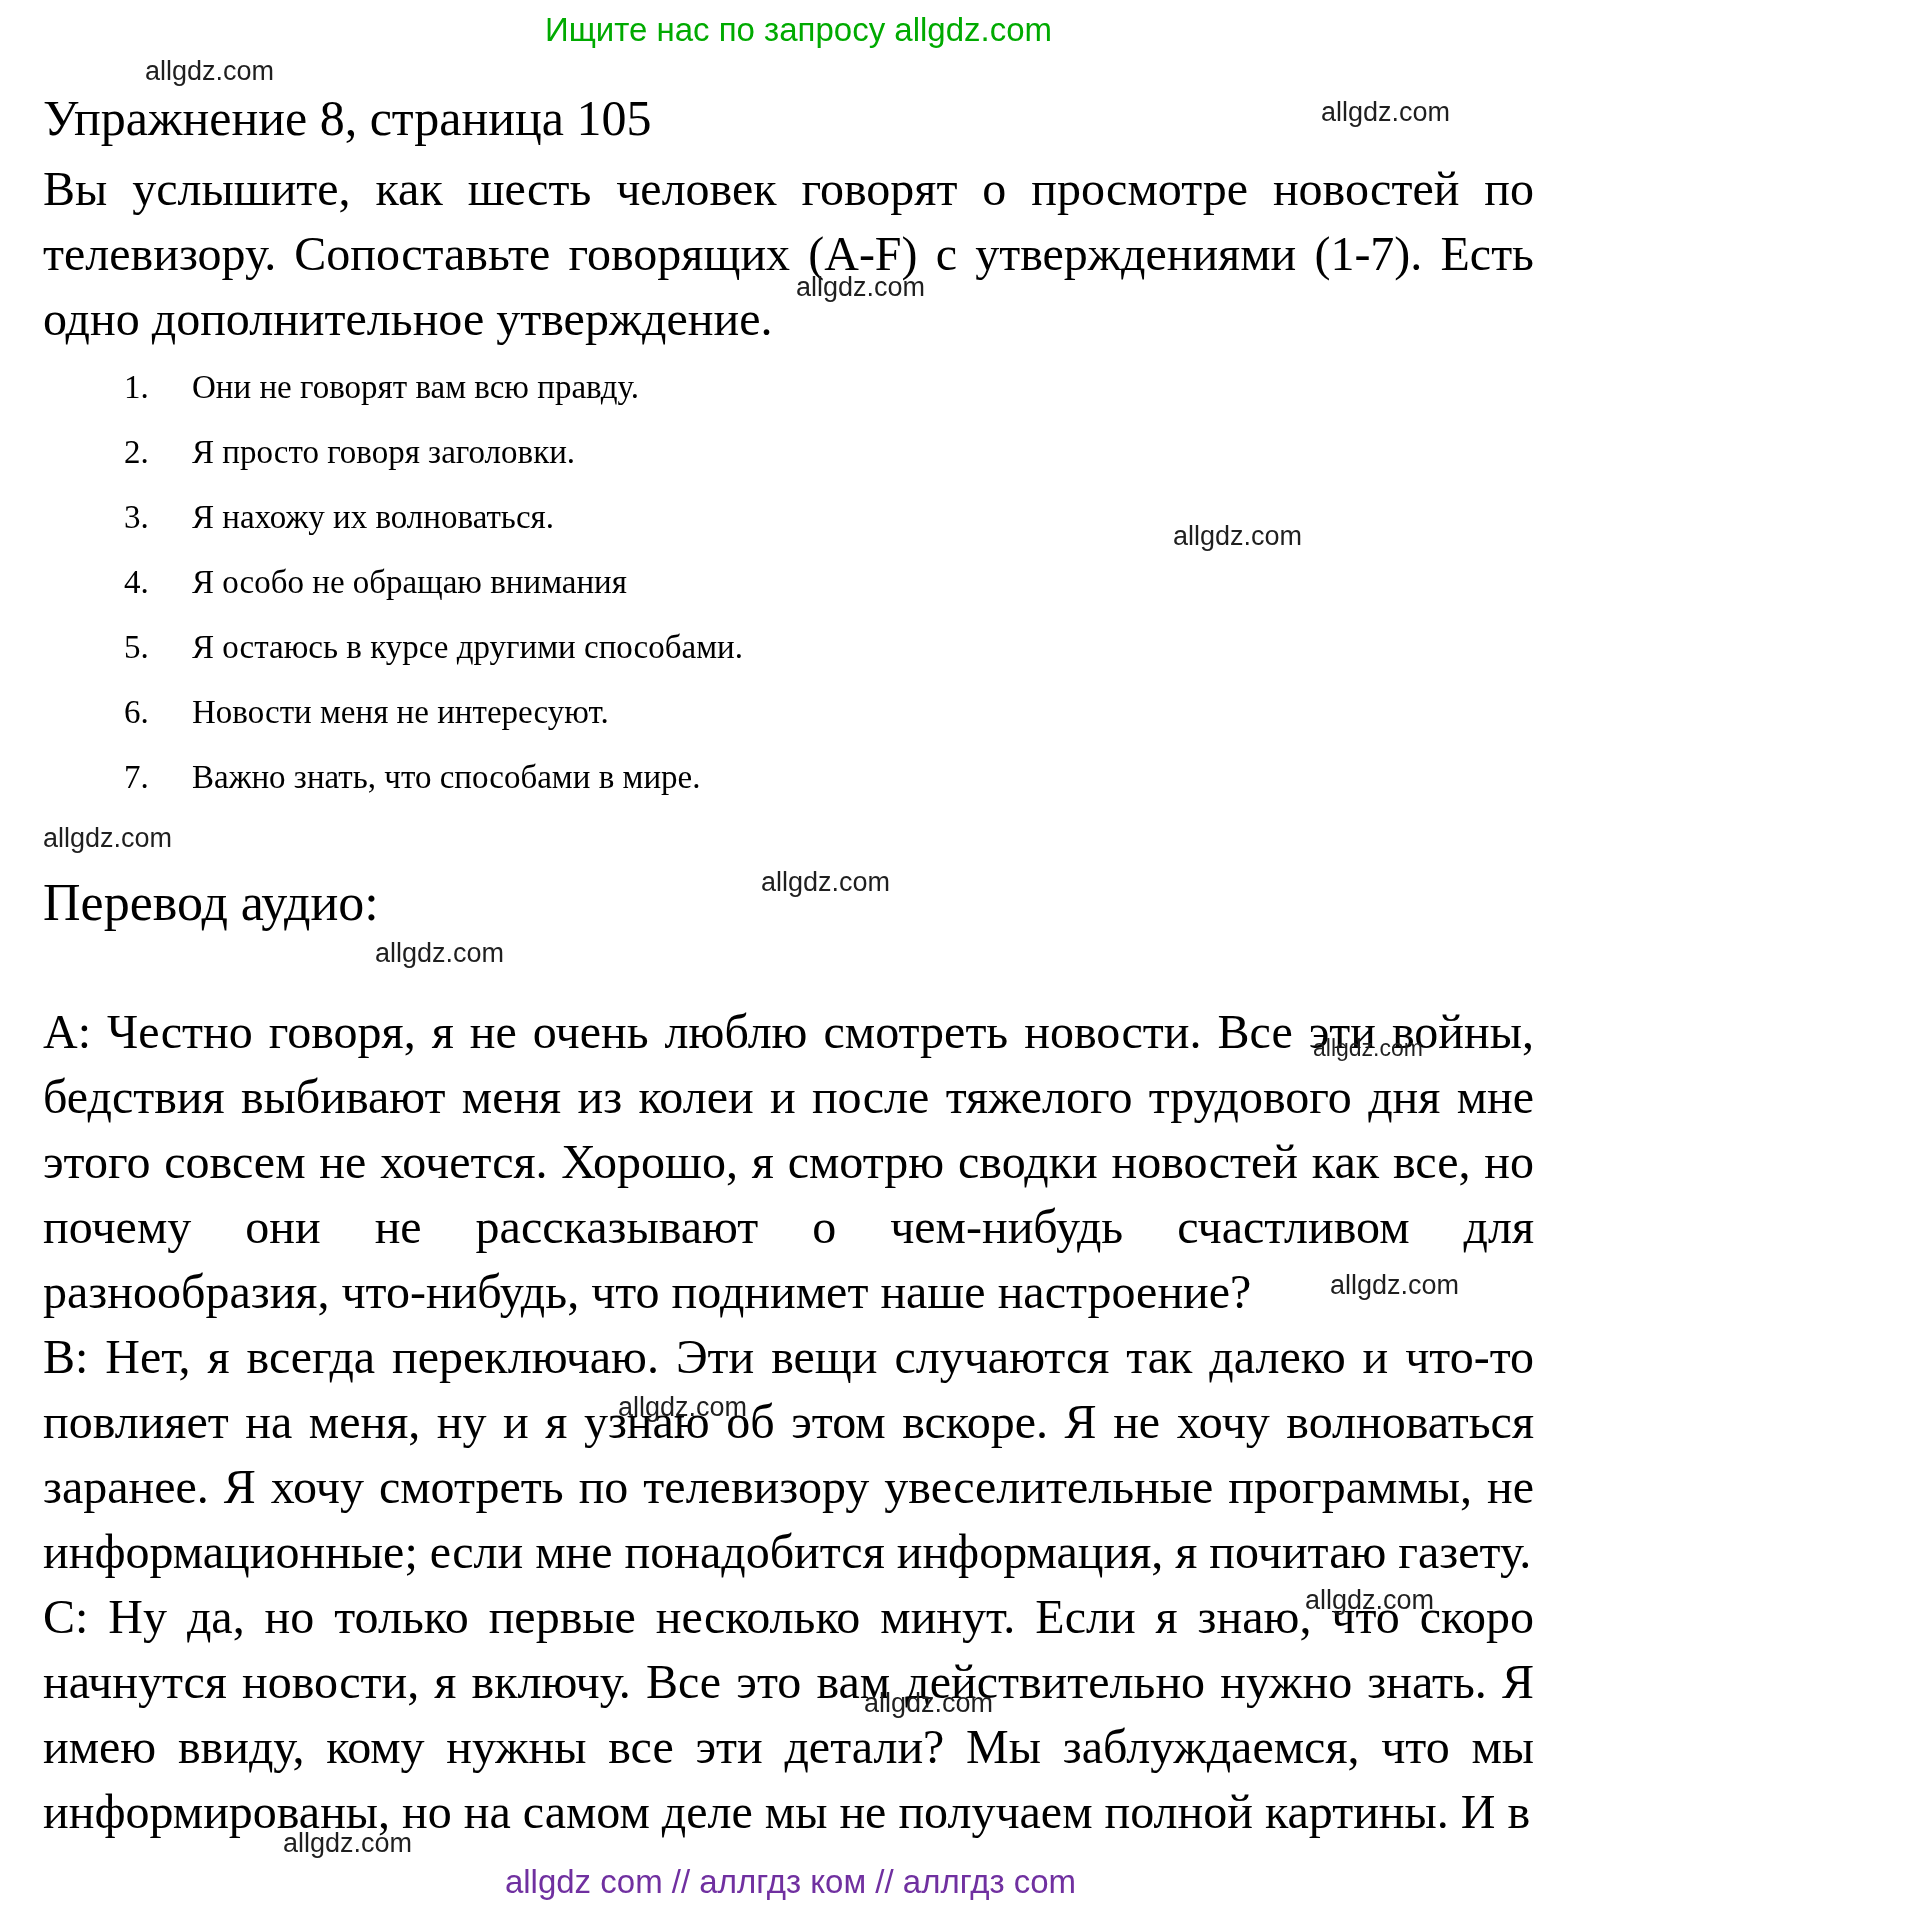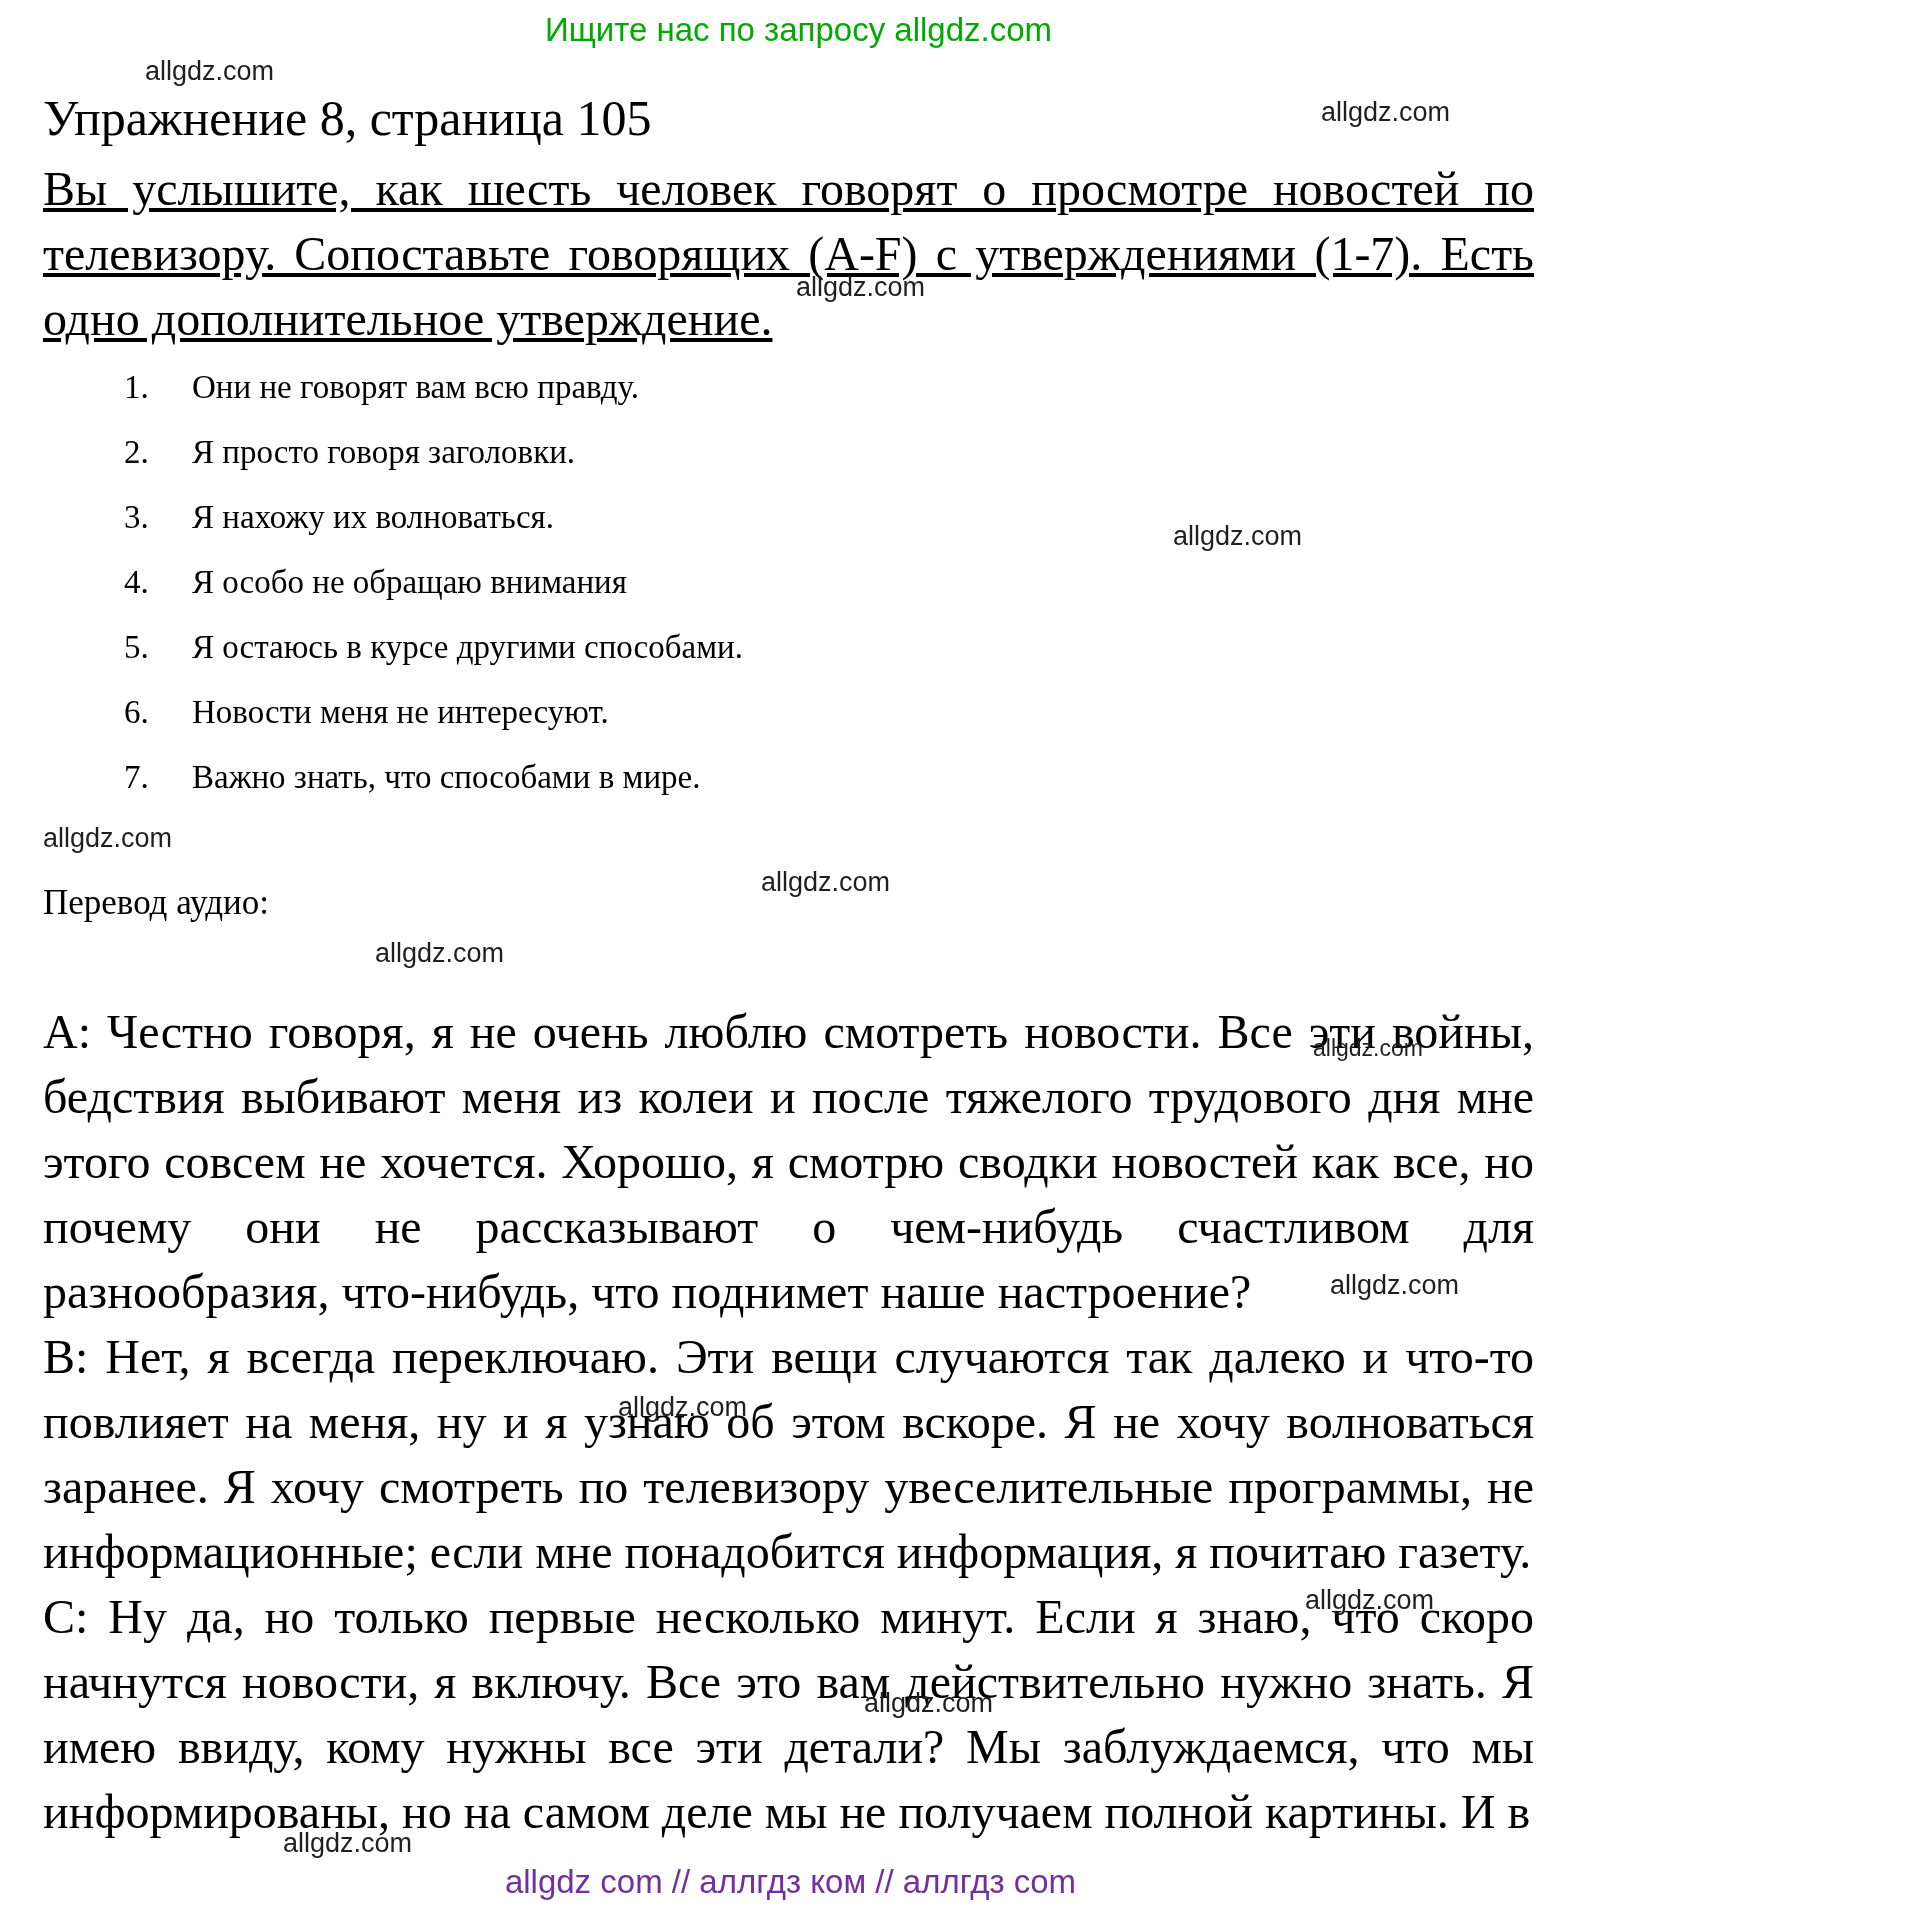--- a/index.html
+++ b/index.html
@@ -23,31 +23,30 @@
     margin: 39px 63px 0 43px;
     font-size: 50px;
     font-weight: normal;
     line-height: 58px;
   }
   .intro {
     margin: 9.7px 63px 0 43px;
     font-size: 48px;
     line-height: 65px;
     text-align: justify;
-    text-decoration: underline;
   }
   .statements {
     margin: 3.9px 63px 0 124px;
     font-size: 33px;
     line-height: 65px;
   }
   .stmt .num { display: inline-block; min-width: 68px; }
   .label {
     margin: 60px 63px 0 43px;
-    font-size: 35px;
+    font-size: 52px;
     line-height: 65px;
   }
   .para {
     margin: 0 63px 0 43px;
     font-size: 48px;
     line-height: 65px;
     text-align: justify;
   }
   .para-a { margin-top: 64px; }
   .footer {

